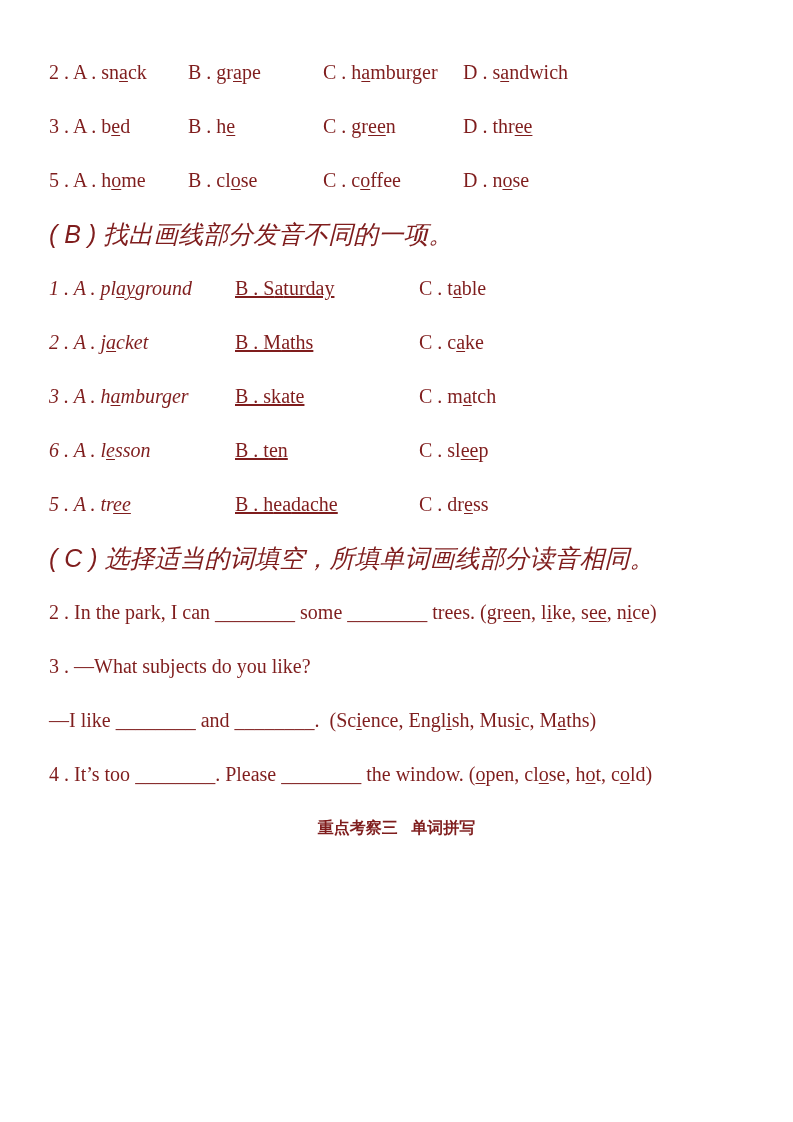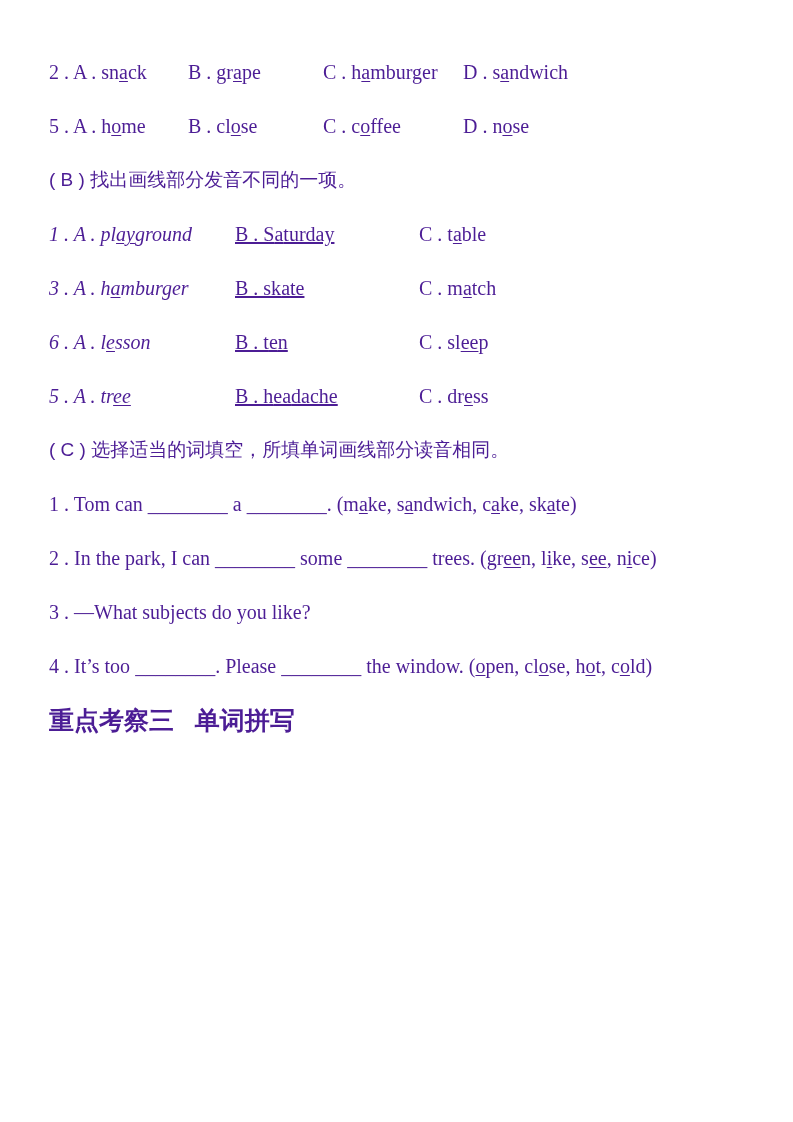--- a/index.html
+++ b/index.html
@@ -2,75 +2,78 @@
 <html><head>
 <meta charset="utf-8">
 <style>
   html, body { margin: 0; padding: 0; background: #ffffff; }
   .page {
     position: relative;
     width: 793px;
     height: 1122px;
     box-sizing: border-box;
     background: #ffffff;
-    color: #4c1d95;
+    color: #7f1d1d;
     font-family: "Liberation Serif", serif;
     font-size: 20px;
     padding: 60px 49px 0 49px;
     overflow: hidden;
   }
   .line {
     height: 24px;
     line-height: 24px;
     margin: 0 0 30px 0;
     white-space: pre;
   }
   .cn {
     font-family: "Liberation Sans", sans-serif;
-    font-size: 19px;
+    font-size: 25px;
+    font-style: italic;
   }
   .col {
     display: inline-block;
     white-space: pre;
     vertical-align: top;
   }
   .row4 .col:nth-child(1) { width: 139px; }
   .row4 .col:nth-child(2) { width: 135px; }
   .row4 .col:nth-child(3) { width: 140px; }
   .row3 .col:nth-child(1) { width: 186px; font-style: italic; }
   .row3 .col:nth-child(2) { width: 184px; text-decoration: underline; }
   .u {
     text-decoration: underline;
     text-underline-offset: 2px;
     text-decoration-thickness: 1px;
   }
   .blank { white-space: pre; }
   .heading {
     font-family: "Liberation Sans", sans-serif;
-    font-size: 25px;
+    font-size: 16px;
     font-weight: bold;
-    text-align: left;
+    text-align: center;
     height: 24px;
     line-height: 24px;
     margin: 29px 0 51px 0;
     white-space: pre;
   }
 </style>
 </head>
 <body>
 
 <div class="page">
   <div id="mount-top">
       <div class="line row4"><span class="col"><span>2 . A . sn</span><span class="u">a</span><span>ck</span></span><span class="col"><span>B . gr</span><span class="u">a</span><span>pe</span></span><span class="col"><span>C . h</span><span class="u">a</span><span>mburger</span></span><span class="col"><span>D . s</span><span class="u">a</span><span>ndwich</span></span></div>
+      <div class="line row4"><span class="col"><span>3 . A . b</span><span class="u">e</span><span>d</span></span><span class="col"><span>B . h</span><span class="u">e</span></span><span class="col"><span>C . gr</span><span class="u">ee</span><span>n</span></span><span class="col"><span>D . thr</span><span class="u">ee</span></span></div>
       <div class="line row4"><span class="col"><span>5 . A . h</span><span class="u">o</span><span>me</span></span><span class="col"><span>B . cl</span><span class="u">o</span><span>se</span></span><span class="col"><span>C . c</span><span class="u">o</span><span>ffee</span></span><span class="col"><span>D . n</span><span class="u">o</span><span>se</span></span></div>
       <div class="line cn"><span>( B ) 找出画线部分发音不同的一项。</span></div>
       <div class="line row3"><span class="col"><span>1 . A . pl</span><span class="u">ay</span><span>ground</span></span><span class="col"><span>B . S</span><span class="u">a</span><span>turday</span></span><span class="col"><span>C . t</span><span class="u">a</span><span>ble</span></span></div>
+      <div class="line row3"><span class="col"><span>2 . A . j</span><span class="u">a</span><span>cket</span></span><span class="col"><span>B . M</span><span class="u">a</span><span>ths</span></span><span class="col"><span>C . c</span><span class="u">a</span><span>ke</span></span></div>
       <div class="line row3"><span class="col"><span>3 . A . h</span><span class="u">a</span><span>mburger</span></span><span class="col"><span>B . sk</span><span class="u">a</span><span>te</span></span><span class="col"><span>C . m</span><span class="u">a</span><span>tch</span></span></div>
       <div class="line row3"><span class="col"><span>6 . A . l</span><span class="u">e</span><span>sson</span></span><span class="col"><span>B . t</span><span class="u">e</span><span>n</span></span><span class="col"><span>C . sl</span><span class="u">ee</span><span>p</span></span></div>
       <div class="line row3"><span class="col"><span>5 . A . tr</span><span class="u">ee</span></span><span class="col"><span>B . h</span><span class="u">ea</span><span>dache</span></span><span class="col"><span>C . dr</span><span class="u">e</span><span>ss</span></span></div>
       <div class="line cn"><span>( C ) 选择适当的词填空，所填单词画线部分读音相同。</span></div>
-      <div class="line"><span>1 . Tom can </span><span class="blank">________</span><span> a </span><span class="blank">________</span><span>. (m</span><span class="u">a</span><span>ke, s</span><span class="u">a</span><span>ndwich, c</span><span class="u">a</span><span>ke, sk</span><span class="u">a</span><span>te)</span></div>
       <div class="line"><span>2 . In the park, I can </span><span class="blank">________</span><span> some </span><span class="blank">________</span><span> trees. (gr</span><span class="u">ee</span><span>n, l</span><span class="u">i</span><span>ke, s</span><span class="u">ee</span><span>, n</span><span class="u">i</span><span>ce)</span></div>
       <div class="line"><span>3 . —What subjects do you like?</span></div>
+      <div class="line"><span>—I like </span><span class="blank">________</span><span> and </span><span class="blank">________</span><span>.  (Sc</span><span class="u">i</span><span>ence, Engl</span><span class="u">i</span><span>sh, Mus</span><span class="u">i</span><span>c, M</span><span class="u">a</span><span>ths)</span></div>
       <div class="line"><span>4 . It’s too </span><span class="blank">________</span><span>. Please </span><span class="blank">________</span><span> the window. (</span><span class="u">o</span><span>pen, cl</span><span class="u">o</span><span>se, h</span><span class="u">o</span><span>t, c</span><span class="u">o</span><span>ld)</span></div>
     </div>
   <h1 class="heading">重点考察三   单词拼写</h1>
 </div>
 
 </body></html>

